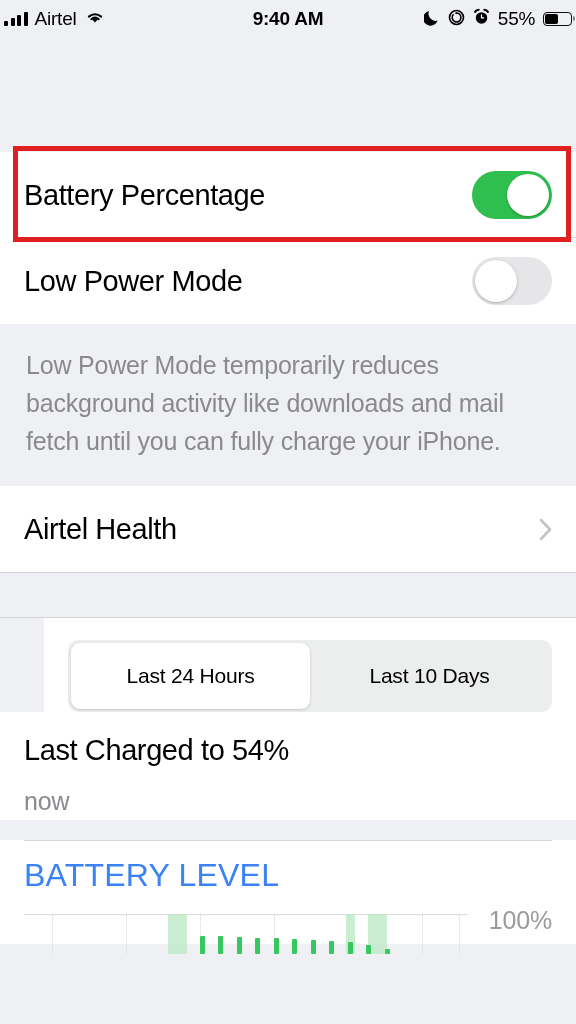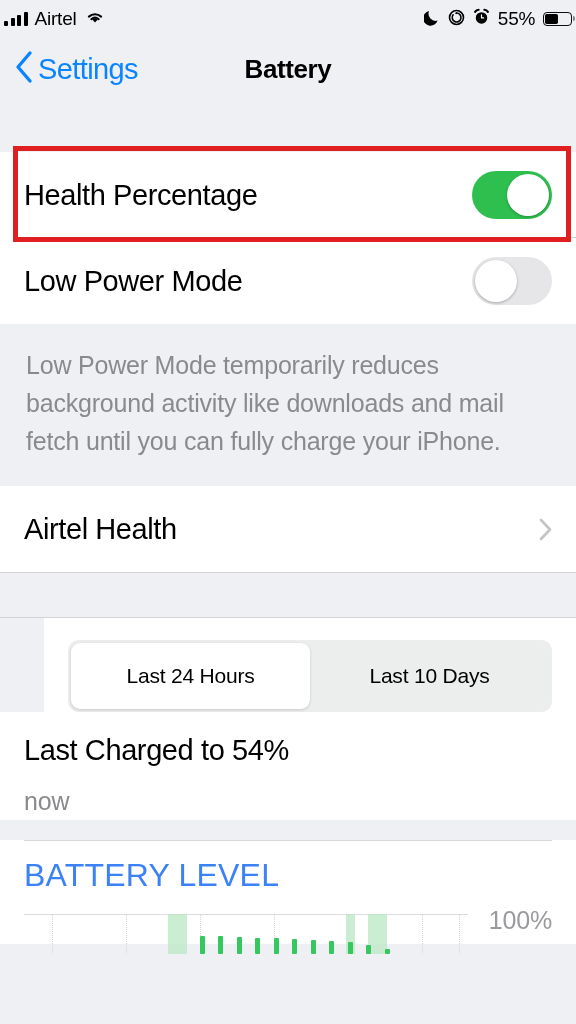--- a/index.html
+++ b/index.html
@@ -165,20 +165,21 @@
       <span class="carrier">Airtel</span>
       <span>
         <svg width="22" height="16" viewBox="0 0 22 16" aria-hidden="true">
           <path d="M11 13.6 L8.2 10.6 C9.8 9.2 12.2 9.2 13.8 10.6 Z" fill="#000"></path>
           <path d="M4.9 7.6 A9.2 9.2 0 0 1 17.1 7.6" stroke="#000" stroke-width="2.1" fill="none" stroke-linecap="round"></path>
           <path d="M7.3 10.2 A5.8 5.8 0 0 1 14.7 10.2" stroke="#000" stroke-width="2.1" fill="none" stroke-linecap="round"></path>
         </svg>
       </span>
     </div>
 
+    <div class="sb-center">9:40 AM</div>
 
     <div class="sb-right">
       <span>
         <svg width="16" height="18" viewBox="0 0 16 18" aria-hidden="true">
           <path d="M13.6 12.6A7.2 7.2 0 0 1 5 3.1a7.4 7.4 0 1 0 8.6 9.5z" fill="#000"></path>
         </svg>
       </span>
       <span>
         <svg width="17" height="17" viewBox="0 0 18 18" aria-hidden="true">
           <circle cx="9" cy="9" r="7.4" fill="none" stroke="#000" stroke-width="1.7"></circle>
@@ -197,37 +198,28 @@
       <span class="sb-pct">55%</span>
       <span class="batt-ico">
         <span class="shell"></span>
           <span class="fill"></span>
           <span class="nub"></span>
       </span>
     </div>
   </div>
 
   <div class="navbar">
-    <div class="back">
-      <span>
-        <svg width="20" height="34" viewBox="0 0 20 34" aria-hidden="true">
-          <path d="M16 3 L4 17 L16 31" fill="none" stroke="#0a84ff" stroke-width="3.4" stroke-linecap="round" stroke-linejoin="round"></path>
-        </svg>
-      </span>
-      <span class="back-label">Settings</span>
-    </div>
-    <div class="nav-title">Battery</div>
   </div>
 
   <div class="gap" style="height:52px;"></div>
 
   <div class="group">
 
     <div class="row">
-      <span class="row-title">Health Percentage</span>
+      <span class="row-title">Battery Percentage</span>
       <span class="row-spacer"></span>
       <span class="toggle on">
         <span class="knob"></span>
       </span>
       <span class="sep"></span>
     </div>
 
     <div class="row">
       <span class="row-title">Low Power Mode</span>
       <span class="row-spacer"></span>

